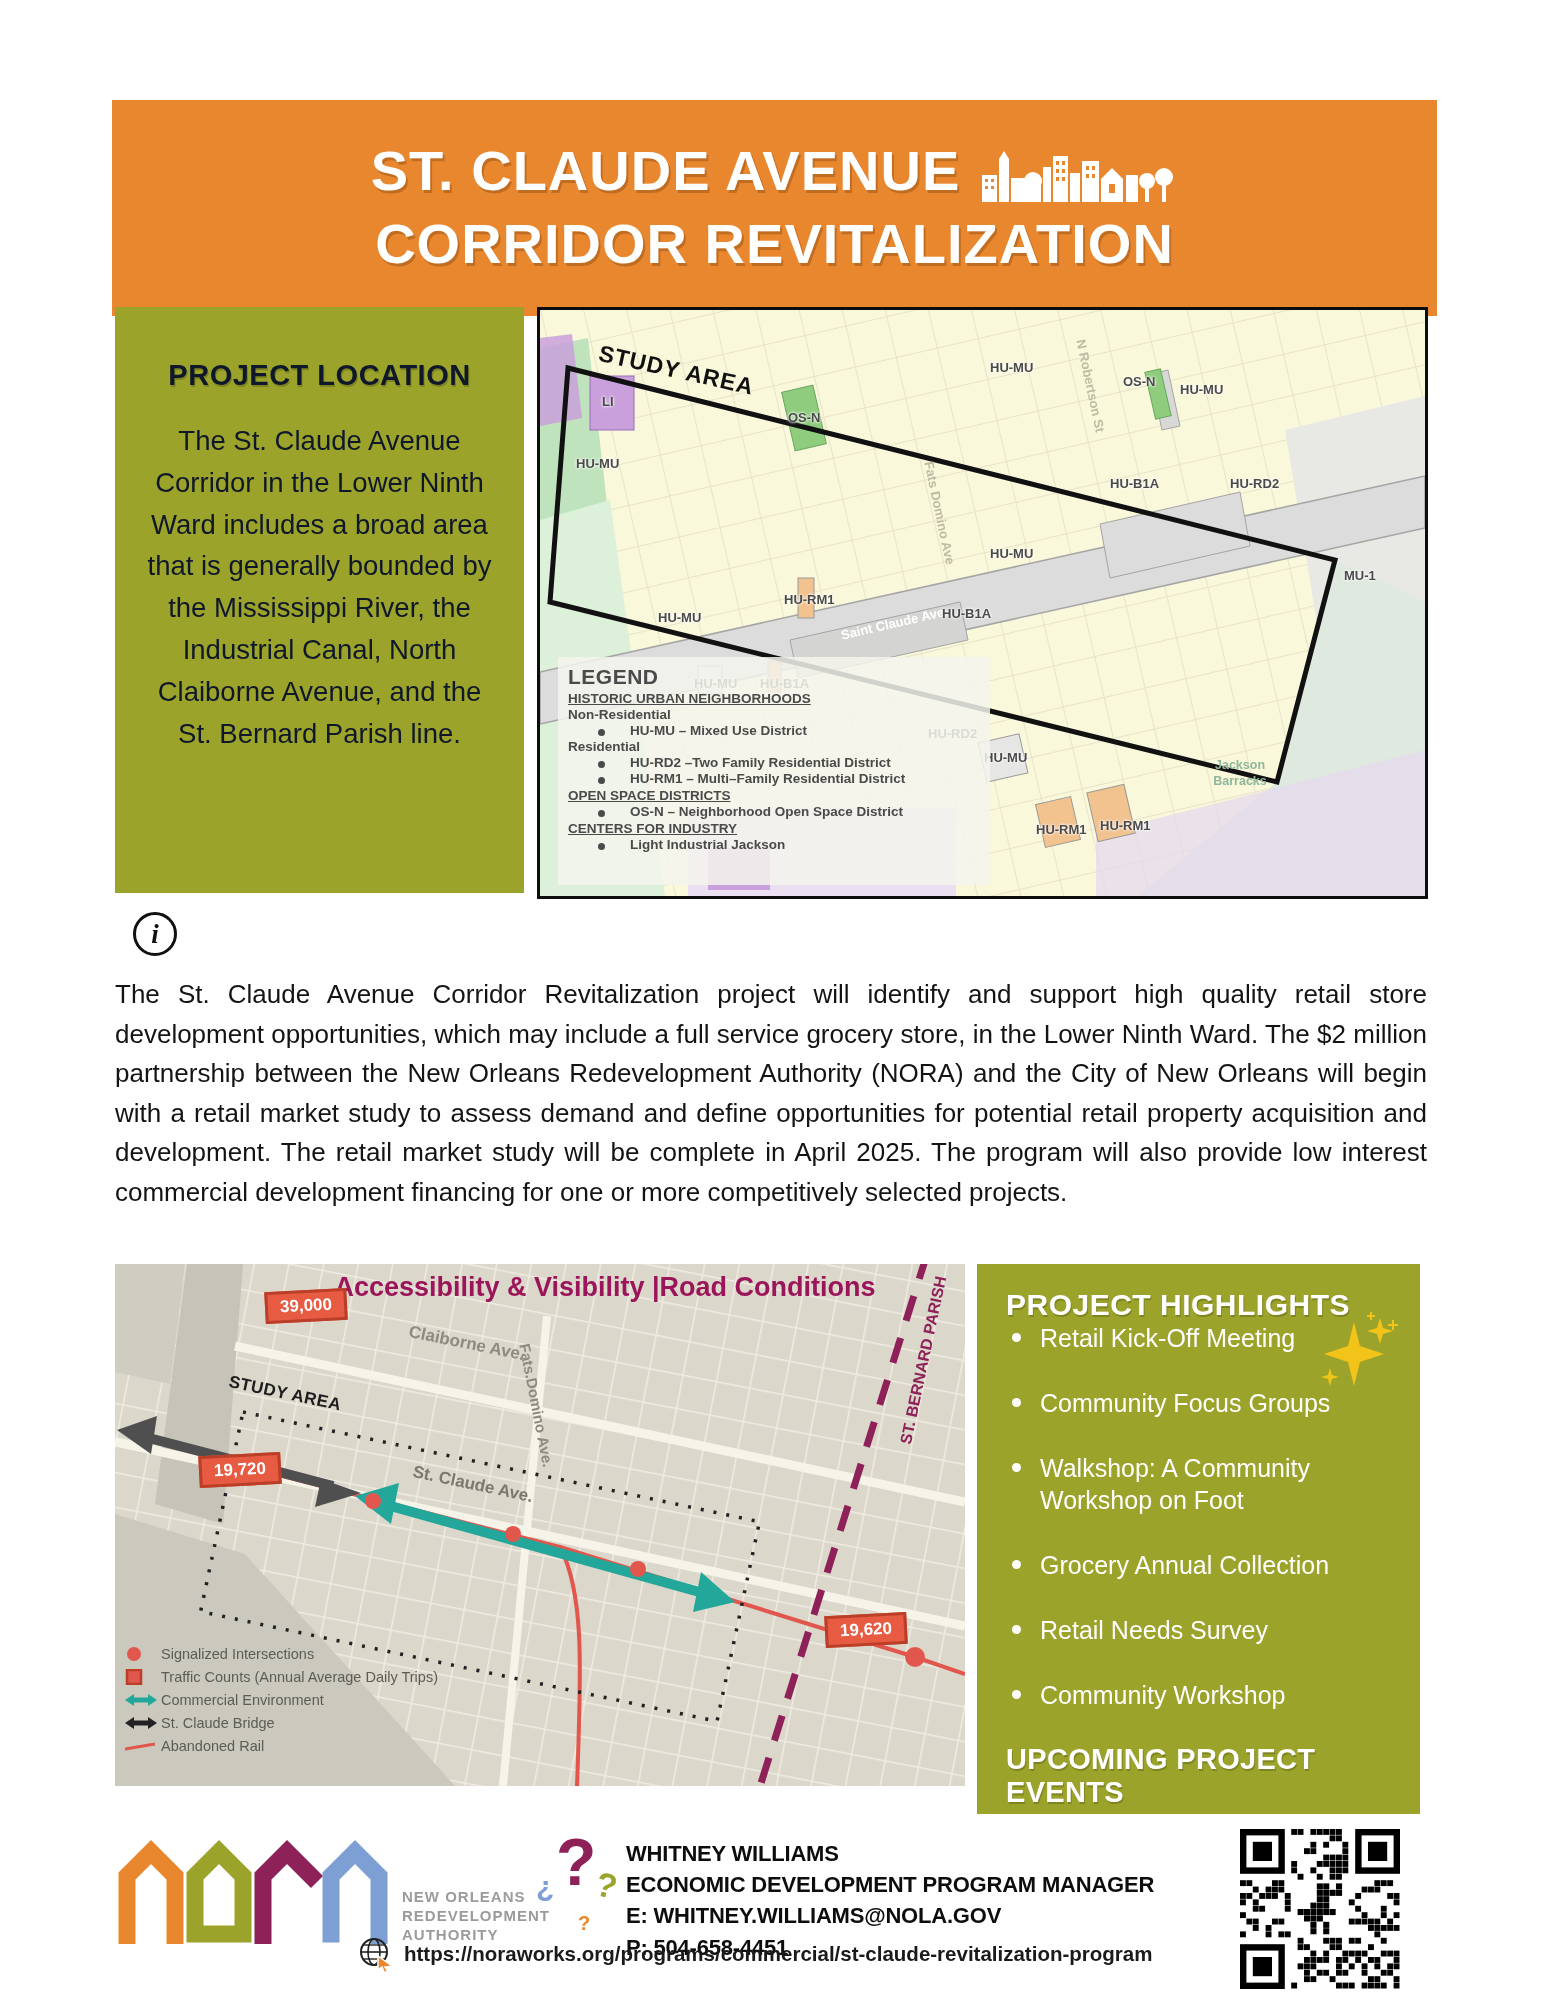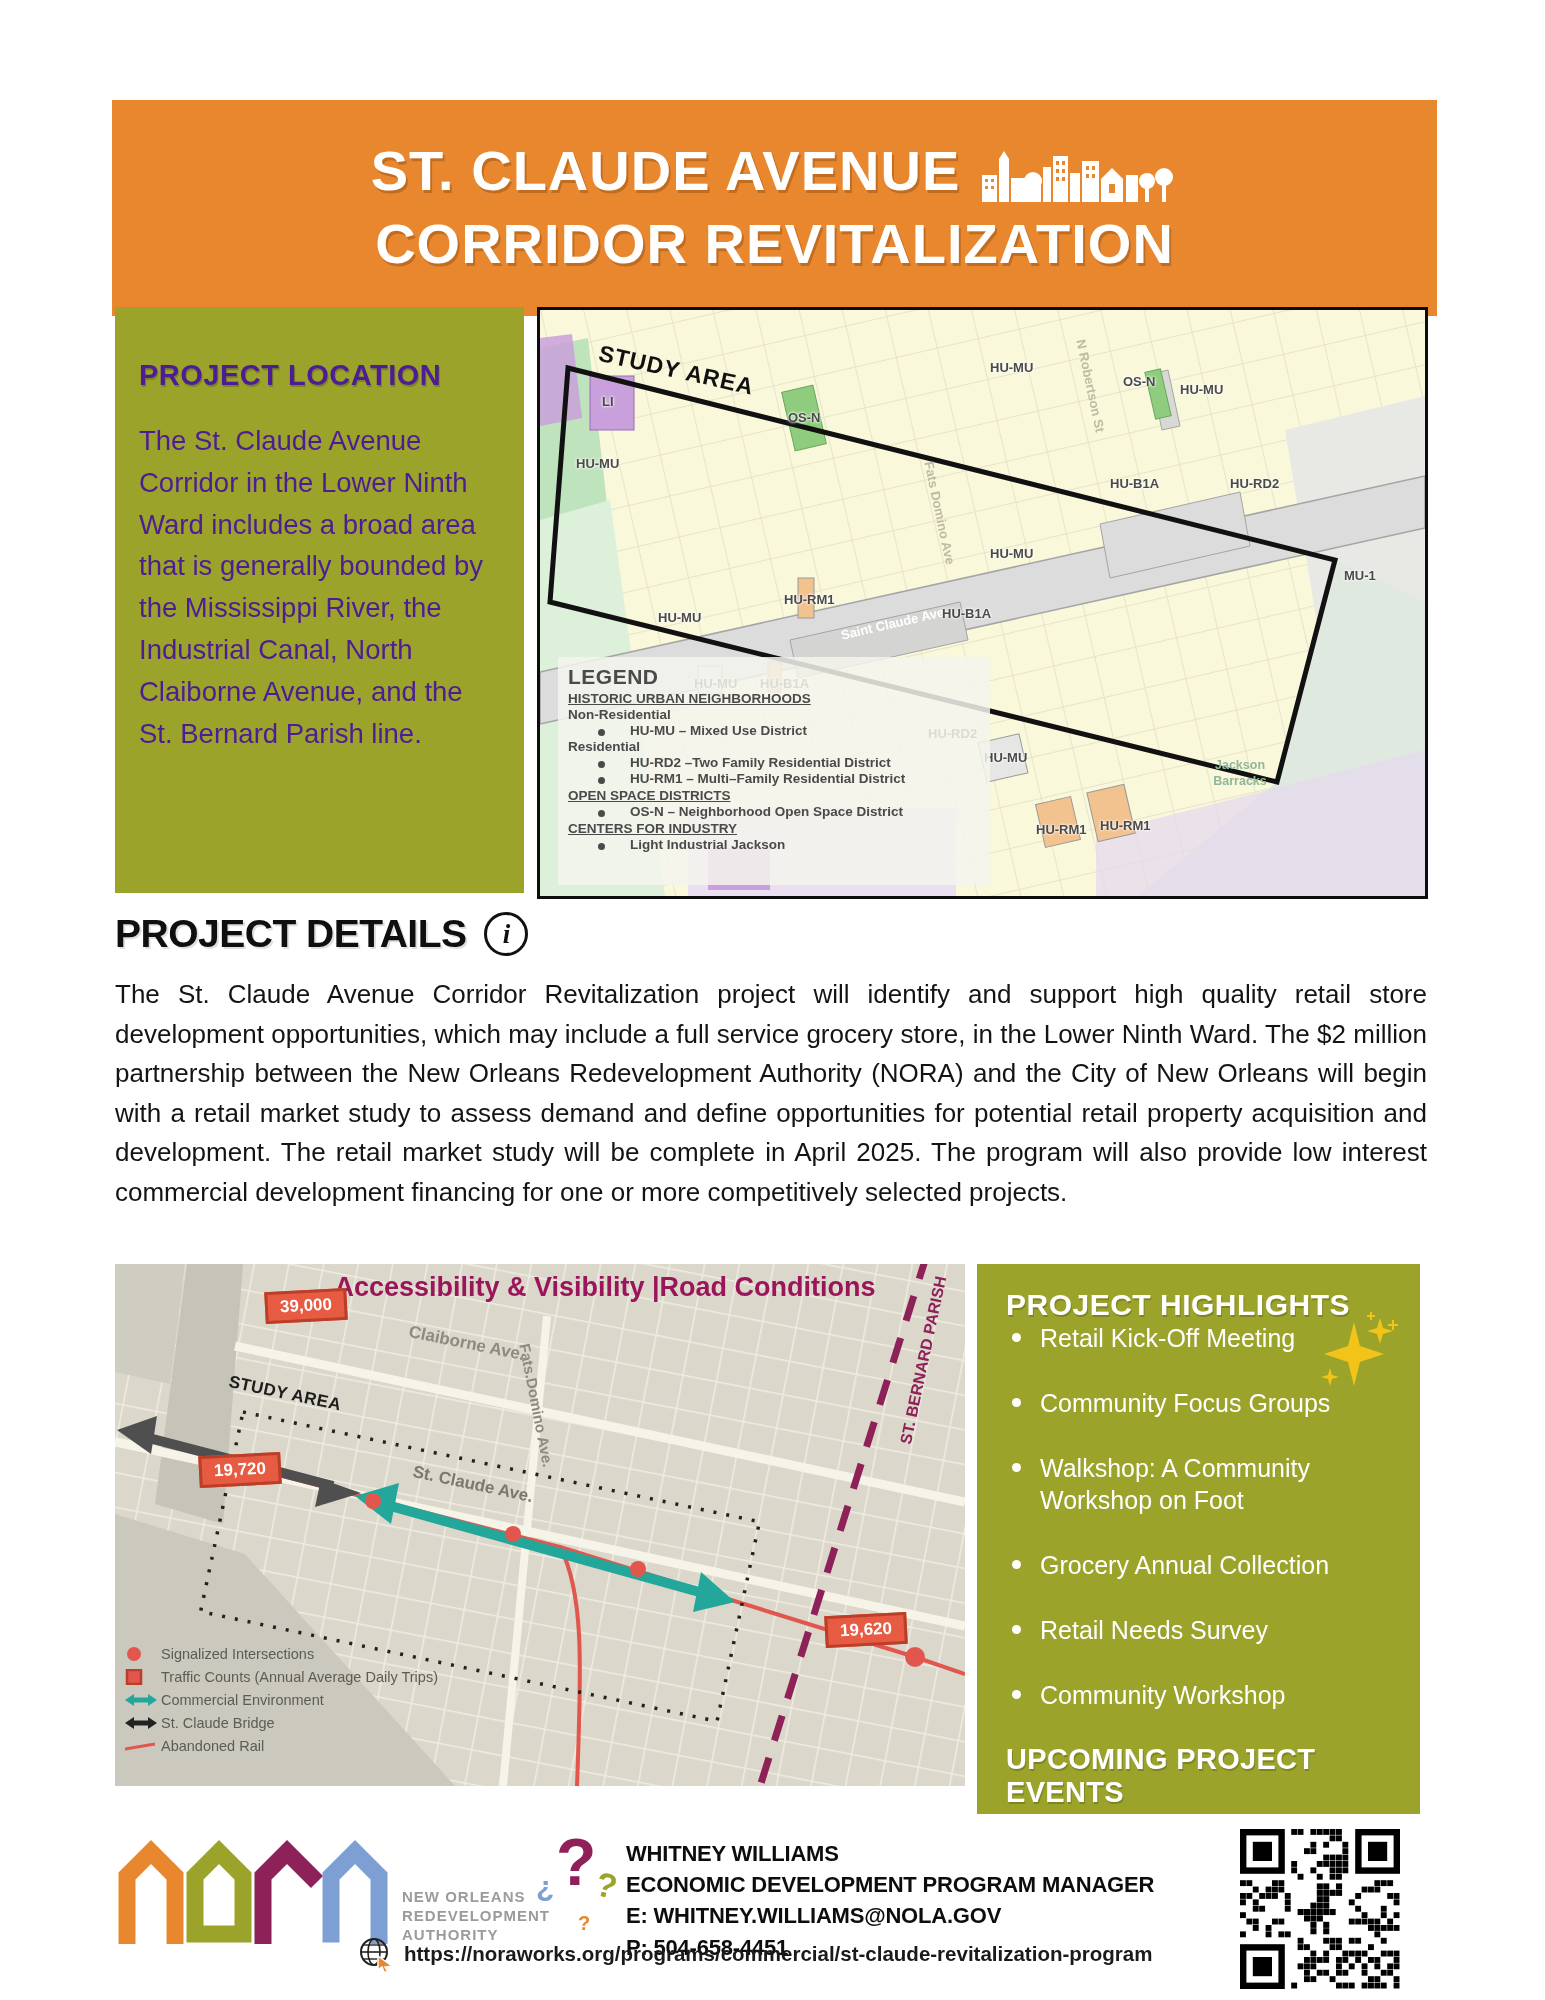--- a/index.html
+++ b/index.html
@@ -8,22 +8,22 @@
 
   
   .header{position:absolute;left:112px;top:100px;width:1325px;height:216px;background:#E9872E;
           display:flex;flex-direction:column;align-items:center;justify-content:center;}
   .header .line{display:flex;align-items:center;justify-content:center;}
   .header h1{margin:0;color:#fff;font-size:56px;font-weight:800;letter-spacing:1px;line-height:1.3;
              text-shadow:2px 3px 0 rgba(120,60,10,.35);}
   .skyline{margin-left:22px;margin-top:6px;}
 
   
-  .loc-box{position:absolute;left:115px;top:307px;width:409px;height:586px;background:#9BA32B;color:#4c1d95;
-           text-align:left;box-sizing:border-box;padding:52px 24px 0 24px;}
+  .loc-box{position:absolute;left:115px;top:307px;width:409px;height:586px;background:#9BA32B;color:#0f172a;
+           text-align:center;box-sizing:border-box;padding:52px 24px 0 24px;}
   .loc-box h2{margin:0;font-size:29px;font-weight:800;letter-spacing:.5px;text-shadow:1px 2px 0 rgba(90,95,20,.45);}
   .loc-box p{margin:28px 0 0 0;font-size:27.5px;line-height:1.52;font-weight:500;}
 
   
   .zmap{position:absolute;left:537px;top:307px;width:885px;height:586px;border:3px solid #0d0d0d;
         background:#FAF8DA;overflow:hidden;}
   .zmap svg.base{position:absolute;left:0;top:0;}
   .zl{position:absolute;font-size:13px;font-weight:700;color:#4a4a4a;white-space:nowrap;
       text-shadow:0 0 3px #fff,0 0 3px #fff;}
   .zstudy{position:absolute;left:62px;top:30px;font-size:23px;font-weight:800;color:#111;
@@ -226,21 +226,20 @@
       <div class="zl-item">HU-RD2 –Two Family Residential District</div>
       <div class="zl-item">HU-RM1 – Multi–Family Residential District</div>
       <div class="zl-head">OPEN SPACE DISTRICTS</div>
       <div class="zl-item">OS-N – Neighborhood Open Space District</div>
       <div class="zl-head">CENTERS FOR INDUSTRY</div>
       <div class="zl-item">Light Industrial Jackson</div>
     </div>
   </div>
 
   <div class="details-head">
-    <h2>PROJECT DETAILS</h2>
     <span class="info-icon">i</span>
   </div>
   <p class="details-body">The St. Claude Avenue Corridor Revitalization project will identify and support high quality retail store development opportunities, which may include a full service grocery store, in the Lower Ninth Ward.  The $2 million partnership between the New Orleans Redevelopment Authority (NORA) and the City of New Orleans will begin with a retail market study to assess demand and define opportunities for potential retail property acquisition and development. The retail market study will be complete in April 2025. The program will also provide low interest commercial development financing for one or more competitively selected projects.</p>
 
   <div class="roadmap">
     <svg width="850" height="522" viewBox="0 0 850 522" style="position:absolute;left:0;top:0;">
       <defs>
         <pattern id="rgrid" width="34" height="34" patternUnits="userSpaceOnUse" patternTransform="rotate(11)">
           <path d="M0 0 H34 M0 0 V34" stroke="#EFECE1" stroke-width="3" fill="none"></path>
         </pattern>

